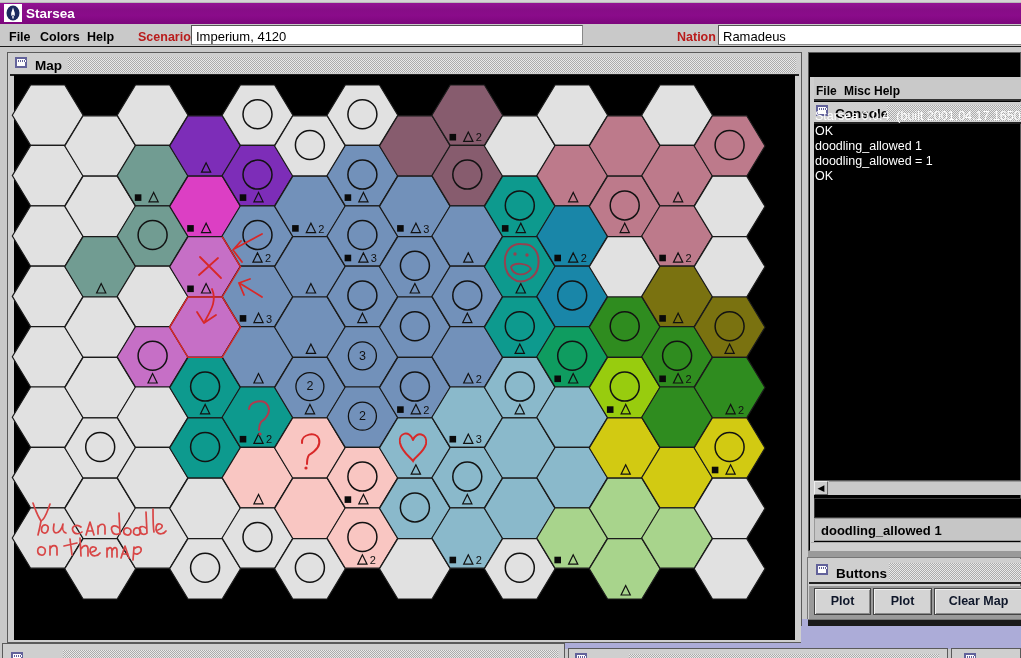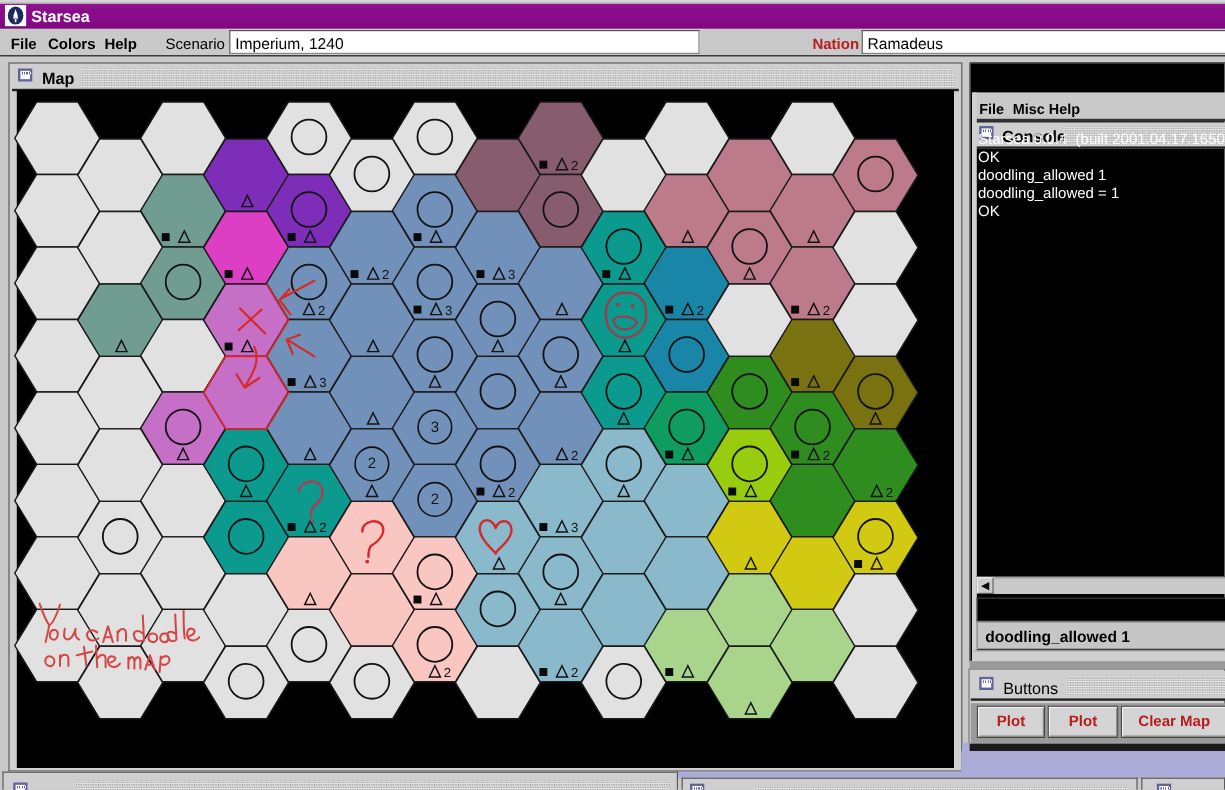--- a/index.html
+++ b/index.html
@@ -2,42 +2,42 @@
 <html><head><meta charset="utf-8"><style>
 * { margin:0; padding:0; box-sizing:border-box; }
 html,body { width:1021px; height:658px; overflow:hidden; background:#c9c9c9;
   font-family:"Liberation Sans", sans-serif; }
 .abs { position:absolute; }
 .titlebar-hatch { background:repeating-conic-gradient(#ababab 0% 25%, #e9e9e9 0% 50%); background-size:2px 2px; }
 .mtitle { background:#cfcfcf; border-bottom:2px solid #222; }
 .wicon { position:absolute; width:12px; height:11px; background:#fdfdfd; border:2px solid #62629a; }
 .wicon i { position:absolute; left:1px; top:1px; width:8px; height:2px;
   background:repeating-linear-gradient(90deg,#62629a 0 1px,#fff 1px 2px); }
-.btn { position:absolute; background:#d4d4d4; border:1px solid #444; box-shadow:inset 1px 1px 0 #f2f2f2, inset -1px -1px 0 #8a8a8a; color:#b91c1c; font-weight:bold; font-size:12.5px; text-align:center; }
+.btn { position:absolute; background:#d4d4d4; border:1px solid #444; box-shadow:inset 1px 1px 0 #f2f2f2, inset -1px -1px 0 #8a8a8a; color:#0f172a; font-weight:bold; font-size:12.5px; text-align:center; }
 </style></head>
 <body>
 
 <div class="abs" style="left:0;top:0;width:1021px;height:2px;background:#d4d4d4;"></div>
 <div class="abs" style="left:0;top:2px;width:1021px;height:22px;background:linear-gradient(180deg,#931393 0%,#870d87 30%,#8a0b8a 60%,#7c077c 100%);border-top:1px solid #b9b9b9;padding-left:44px;">
   <svg class="abs" style="left:4px;top:1px" width="18" height="18">
       <rect x="0" y="0" width="18" height="18" fill="#fff"></rect>
       <ellipse cx="9" cy="9" rx="6.5" ry="7.5" fill="#1b2a5e"></ellipse>
       <path d="M9,3.5 L10.8,9 L10.8,12 L9,10.8 L7.2,12 L7.2,9 Z" fill="#fff"></path>
       <path d="M9,11.5 L9,14.5" stroke="#fff" stroke-width="1.4"></path>
     </svg>
   <span class="abs" style="left:26px;top:3px;color:#fff;font-weight:bold;font-size:13.5px;">Starsea</span>
 </div>
 
 <div class="abs" style="left:0;top:24px;width:1021px;height:23px;background:#c9c9c9;border-bottom:1px solid #1a1a1a;">
   <span class="abs" style="left:9px;top:6px;font-weight:bold;font-size:12.5px;">File</span>
   <span class="abs" style="left:40px;top:6px;font-weight:bold;font-size:12.5px;">Colors</span>
   <span class="abs" style="left:87px;top:6px;font-weight:bold;font-size:12.5px;">Help</span>
-  <span class="abs" style="left:138px;top:6px;font-weight:normal;font-size:12.5px;color:#000000;">Scenario</span>
+  <span class="abs" style="left:138px;top:6px;font-weight:bold;font-size:12.5px;color:#b91c1c;">Scenario</span>
   <div class="abs" style="left:191px;top:1px;width:392px;height:20px;background:#fff;border:1px solid #888;border-top-color:#555;border-left-color:#555;">
-    <span class="abs" style="left:4px;top:3px;font-size:13px;">Imperium, 1240</span>
+    <span class="abs" style="left:4px;top:3px;font-size:13px;">Imperium, 4120</span>
     </div>
   <span class="abs" style="left:677px;top:6px;font-weight:bold;font-size:12.5px;color:#b91c1c;">Nation</span>
   <div class="abs" style="left:718px;top:1px;width:304px;height:20px;background:#fff;border:1px solid #888;border-top-color:#555;border-left-color:#555;">
     <span class="abs" style="left:4px;top:3px;font-size:13px;">Ramadeus</span>
     </div>
 </div>
 
 <div class="abs" style="left:7px;top:52px;width:795px;height:591px;background:#cfcfcf;border:1px solid #5a5a5a;">
   <div class="abs mtitle" style="left:2px;top:1px;width:789px;height:22px;">
      <div class="abs titlebar-hatch" style="left:58px;top:3px;width:728px;height:16px;"></div>
@@ -367,21 +367,21 @@
 </div>
 
 <div class="abs" style="left:808px;top:551px;width:213px;height:6px;background:#9a9a9a;"></div>
 
 <div class="abs" style="left:807px;top:557px;width:214px;height:63px;background:#cfcfcf;border:1px solid #777;">
   <div class="abs mtitle" style="left:1px;top:1px;width:212px;height:25px;">
     <div class="abs titlebar-hatch" style="left:80px;top:4px;width:132px;height:17px;"></div>
     <div class="wicon" style="left:7px;top:5px;">
         <i></i>
       </div>
-    <span class="abs" style="left:27px;top:7px;font-weight:normal;font-size:13.5px;">Buttons</span>
+    <span class="abs" style="left:27px;top:7px;font-weight:bold;font-size:13.5px;">Buttons</span>
   </div>
   <div class="abs" style="left:1px;top:28px;width:212px;height:33px;background:#9a9a9a;">
     <div class="btn" style="left:5px;top:2px;width:57px;height:27px;line-height:25px;">Plot</div>
     <div class="btn" style="left:64px;top:2px;width:59px;height:27px;line-height:25px;">Plot</div>
     <div class="btn" style="left:125px;top:2px;width:89px;height:27px;line-height:25px;">Clear Map</div>
   </div>
 </div>
 <div class="abs" style="left:807px;top:620px;width:214px;height:6px;background:#1a1a1a;"></div>
 
 <div class="abs" style="left:801px;top:626px;width:220px;height:23px;background:#acacd8;"></div>

